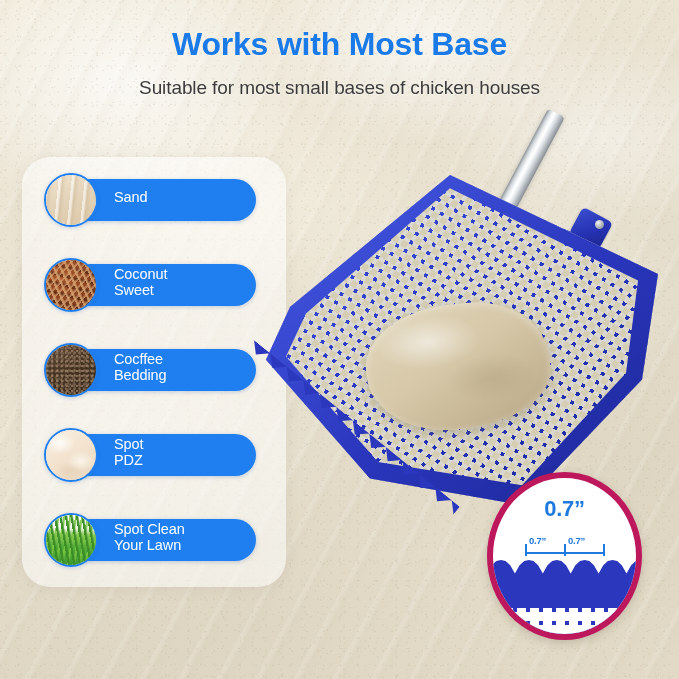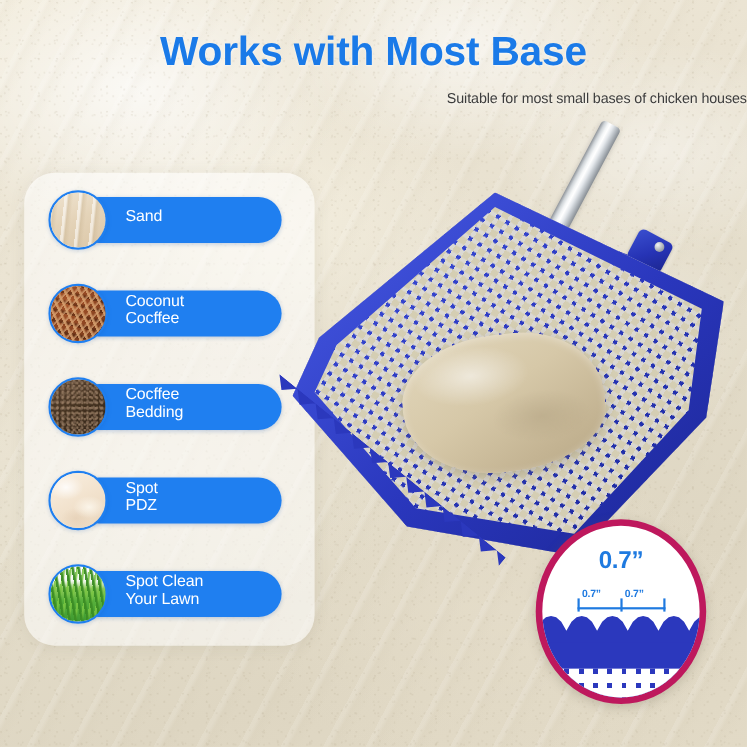--- a/index.html
+++ b/index.html
@@ -62,35 +62,34 @@
   }
 
   
   .header {
     position: absolute;
     top: 0; left: 0; right: 0;
     text-align: center;
     padding-top: 26px;
   }
   .title {
-    font-size: 37px;
+    font-size: 32px;
     font-weight: 700;
     color: #1a7ae8;
     letter-spacing: -0.2px;
     margin: 0;
     text-shadow: 0 1px 2px rgba(255,255,255,0.6);
   }
   .subtitle {
-    font-size: 13px;
+    font-size: 19px;
     font-weight: 400;
     color: #3c3c3c;
     margin: 14px 0 0 0;
     letter-spacing: -0.1px;
     text-shadow: 0 1px 2px rgba(255,255,255,0.5);
-    text-align: right;
   }
 
   
   .list-panel {
     position: absolute;
     left: 22px;
     top: 157px;
     width: 264px;
     height: 430px;
     border-radius: 28px;
@@ -450,21 +449,21 @@
       </div>
       <div class="pill-label">Sand</div>
     </div>
 
     <div class="pill-row" style="top:104px;">
       <div class="pill"></div>
       <div class="swatch">
         <div class="swatch-fill tex-coconut"></div>
       </div>
       <div class="pill-label">Coconut
-Cocffee</div>
+Sweet</div>
     </div>
 
     <div class="pill-row" style="top:189px;">
       <div class="pill"></div>
       <div class="swatch">
         <div class="swatch-fill tex-coffee"></div>
       </div>
       <div class="pill-label">Cocffee
 Bedding</div>
     </div>

